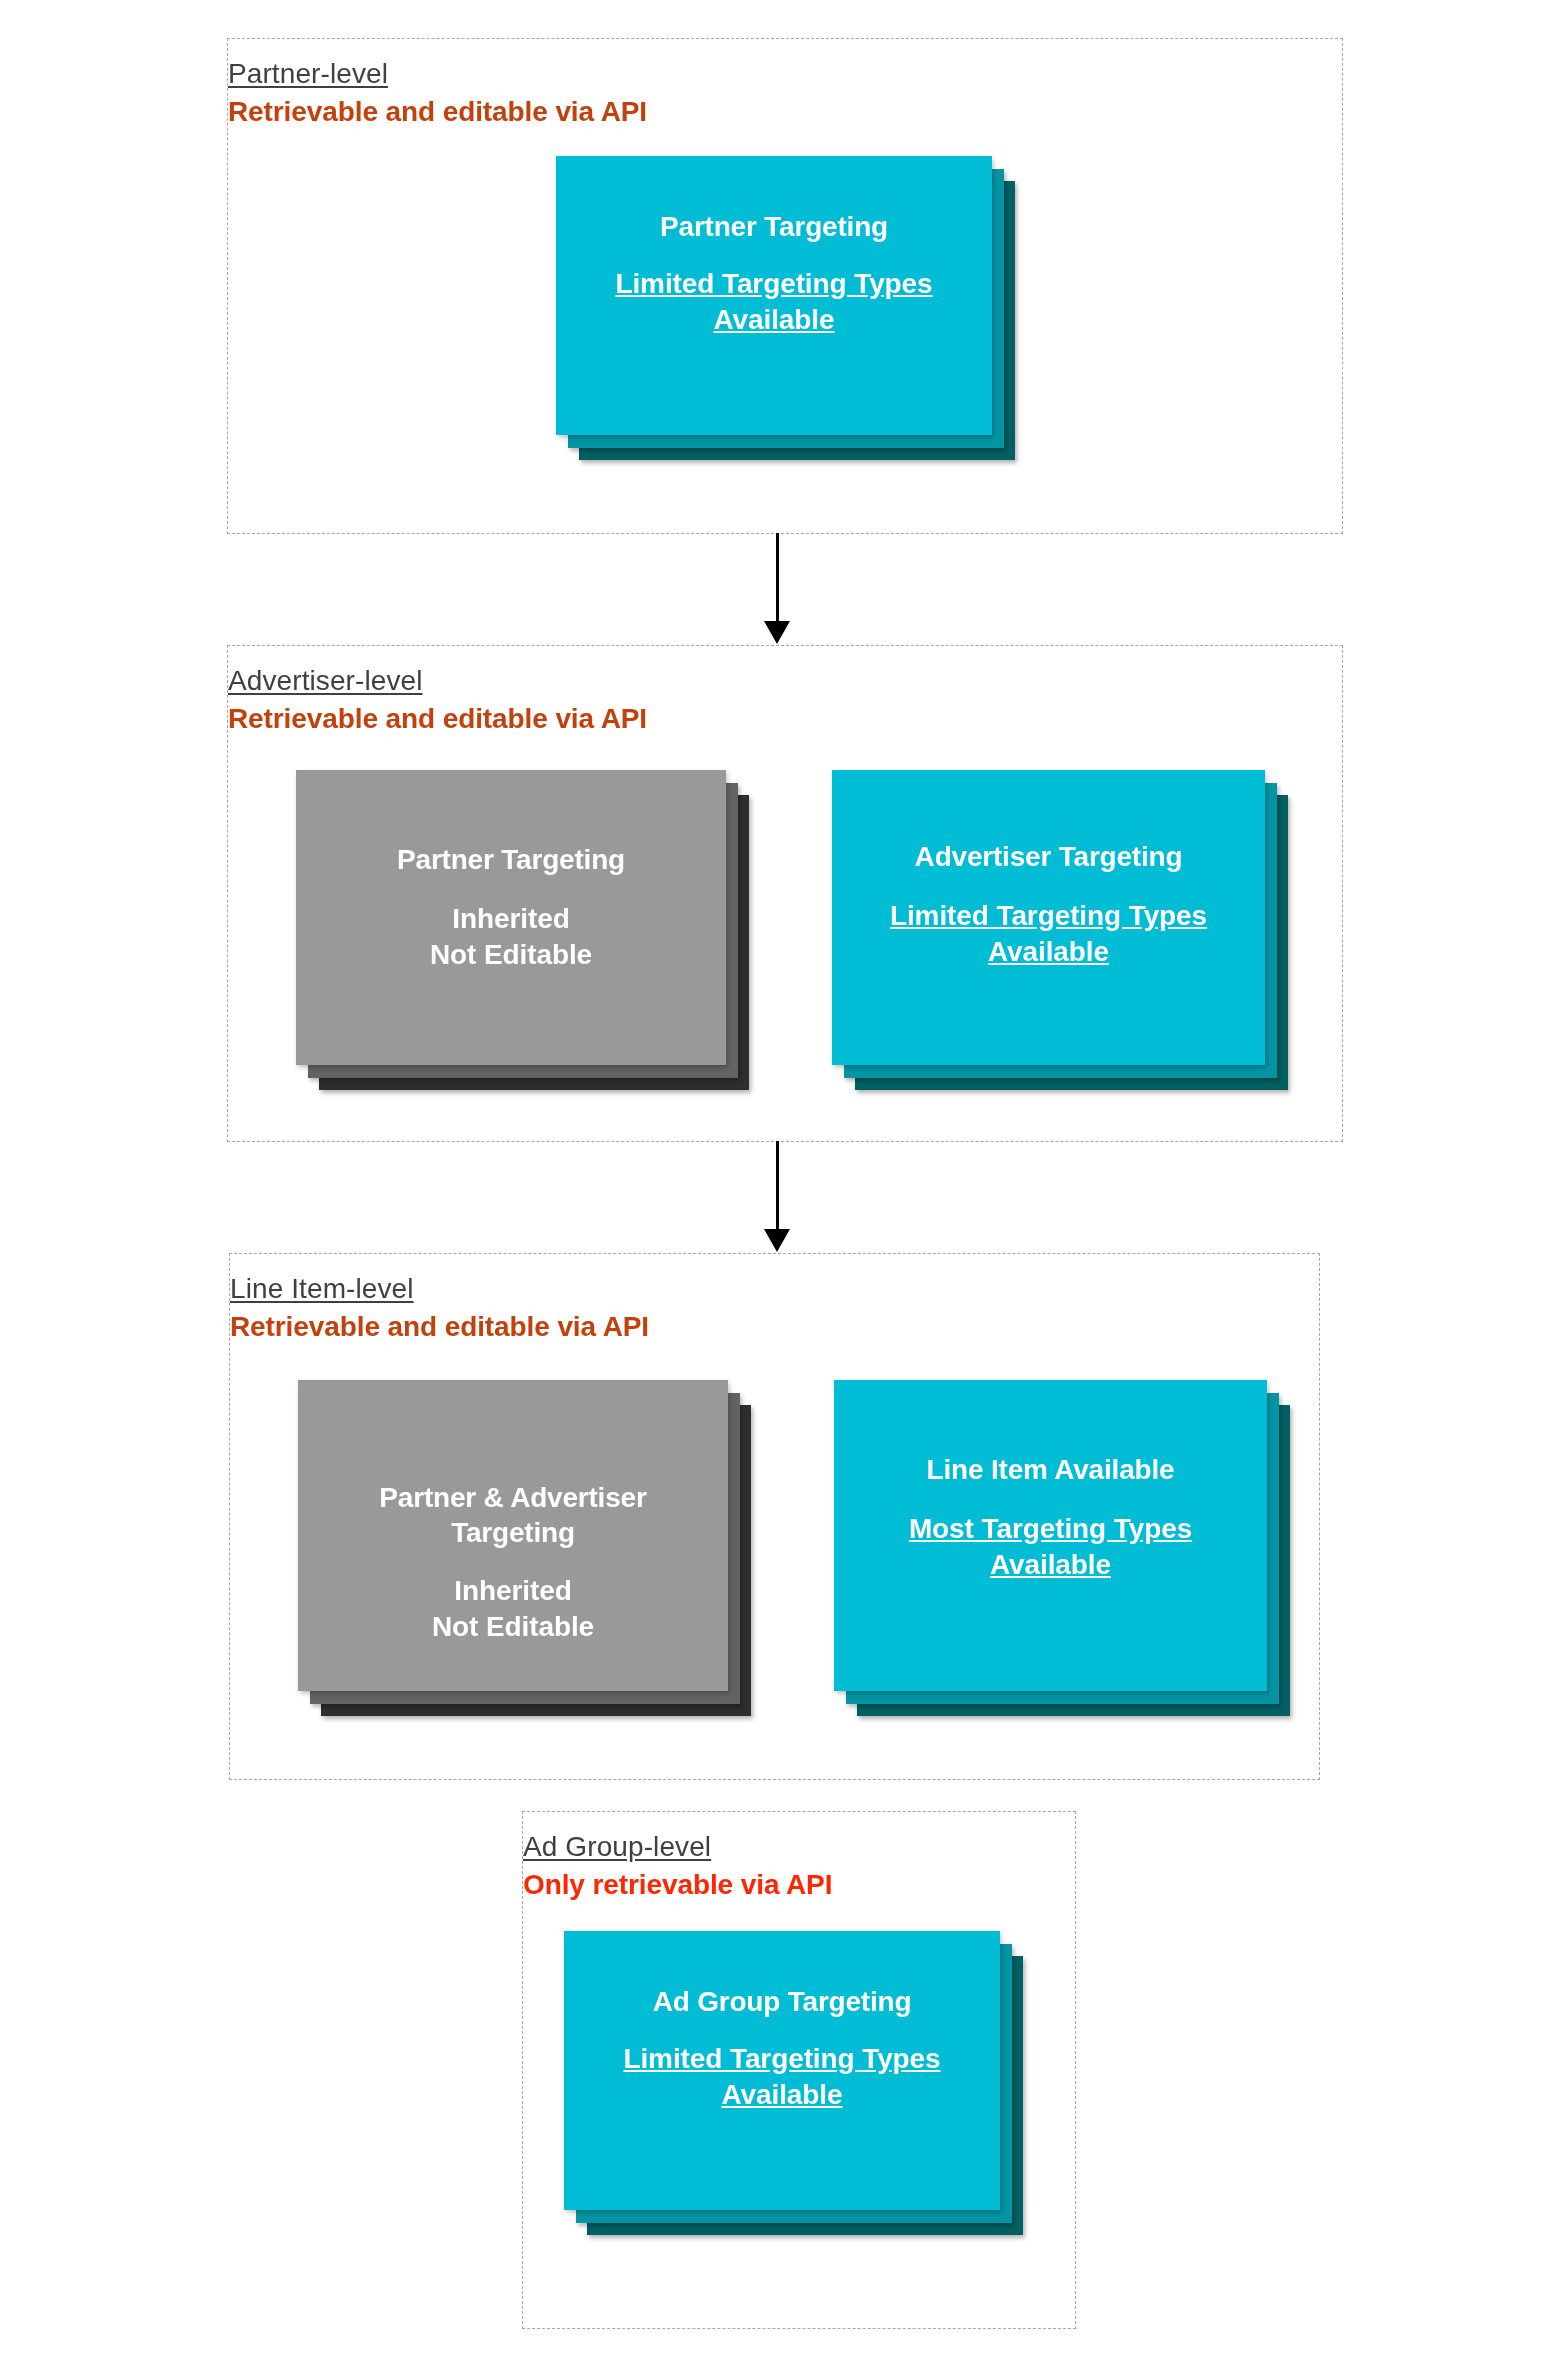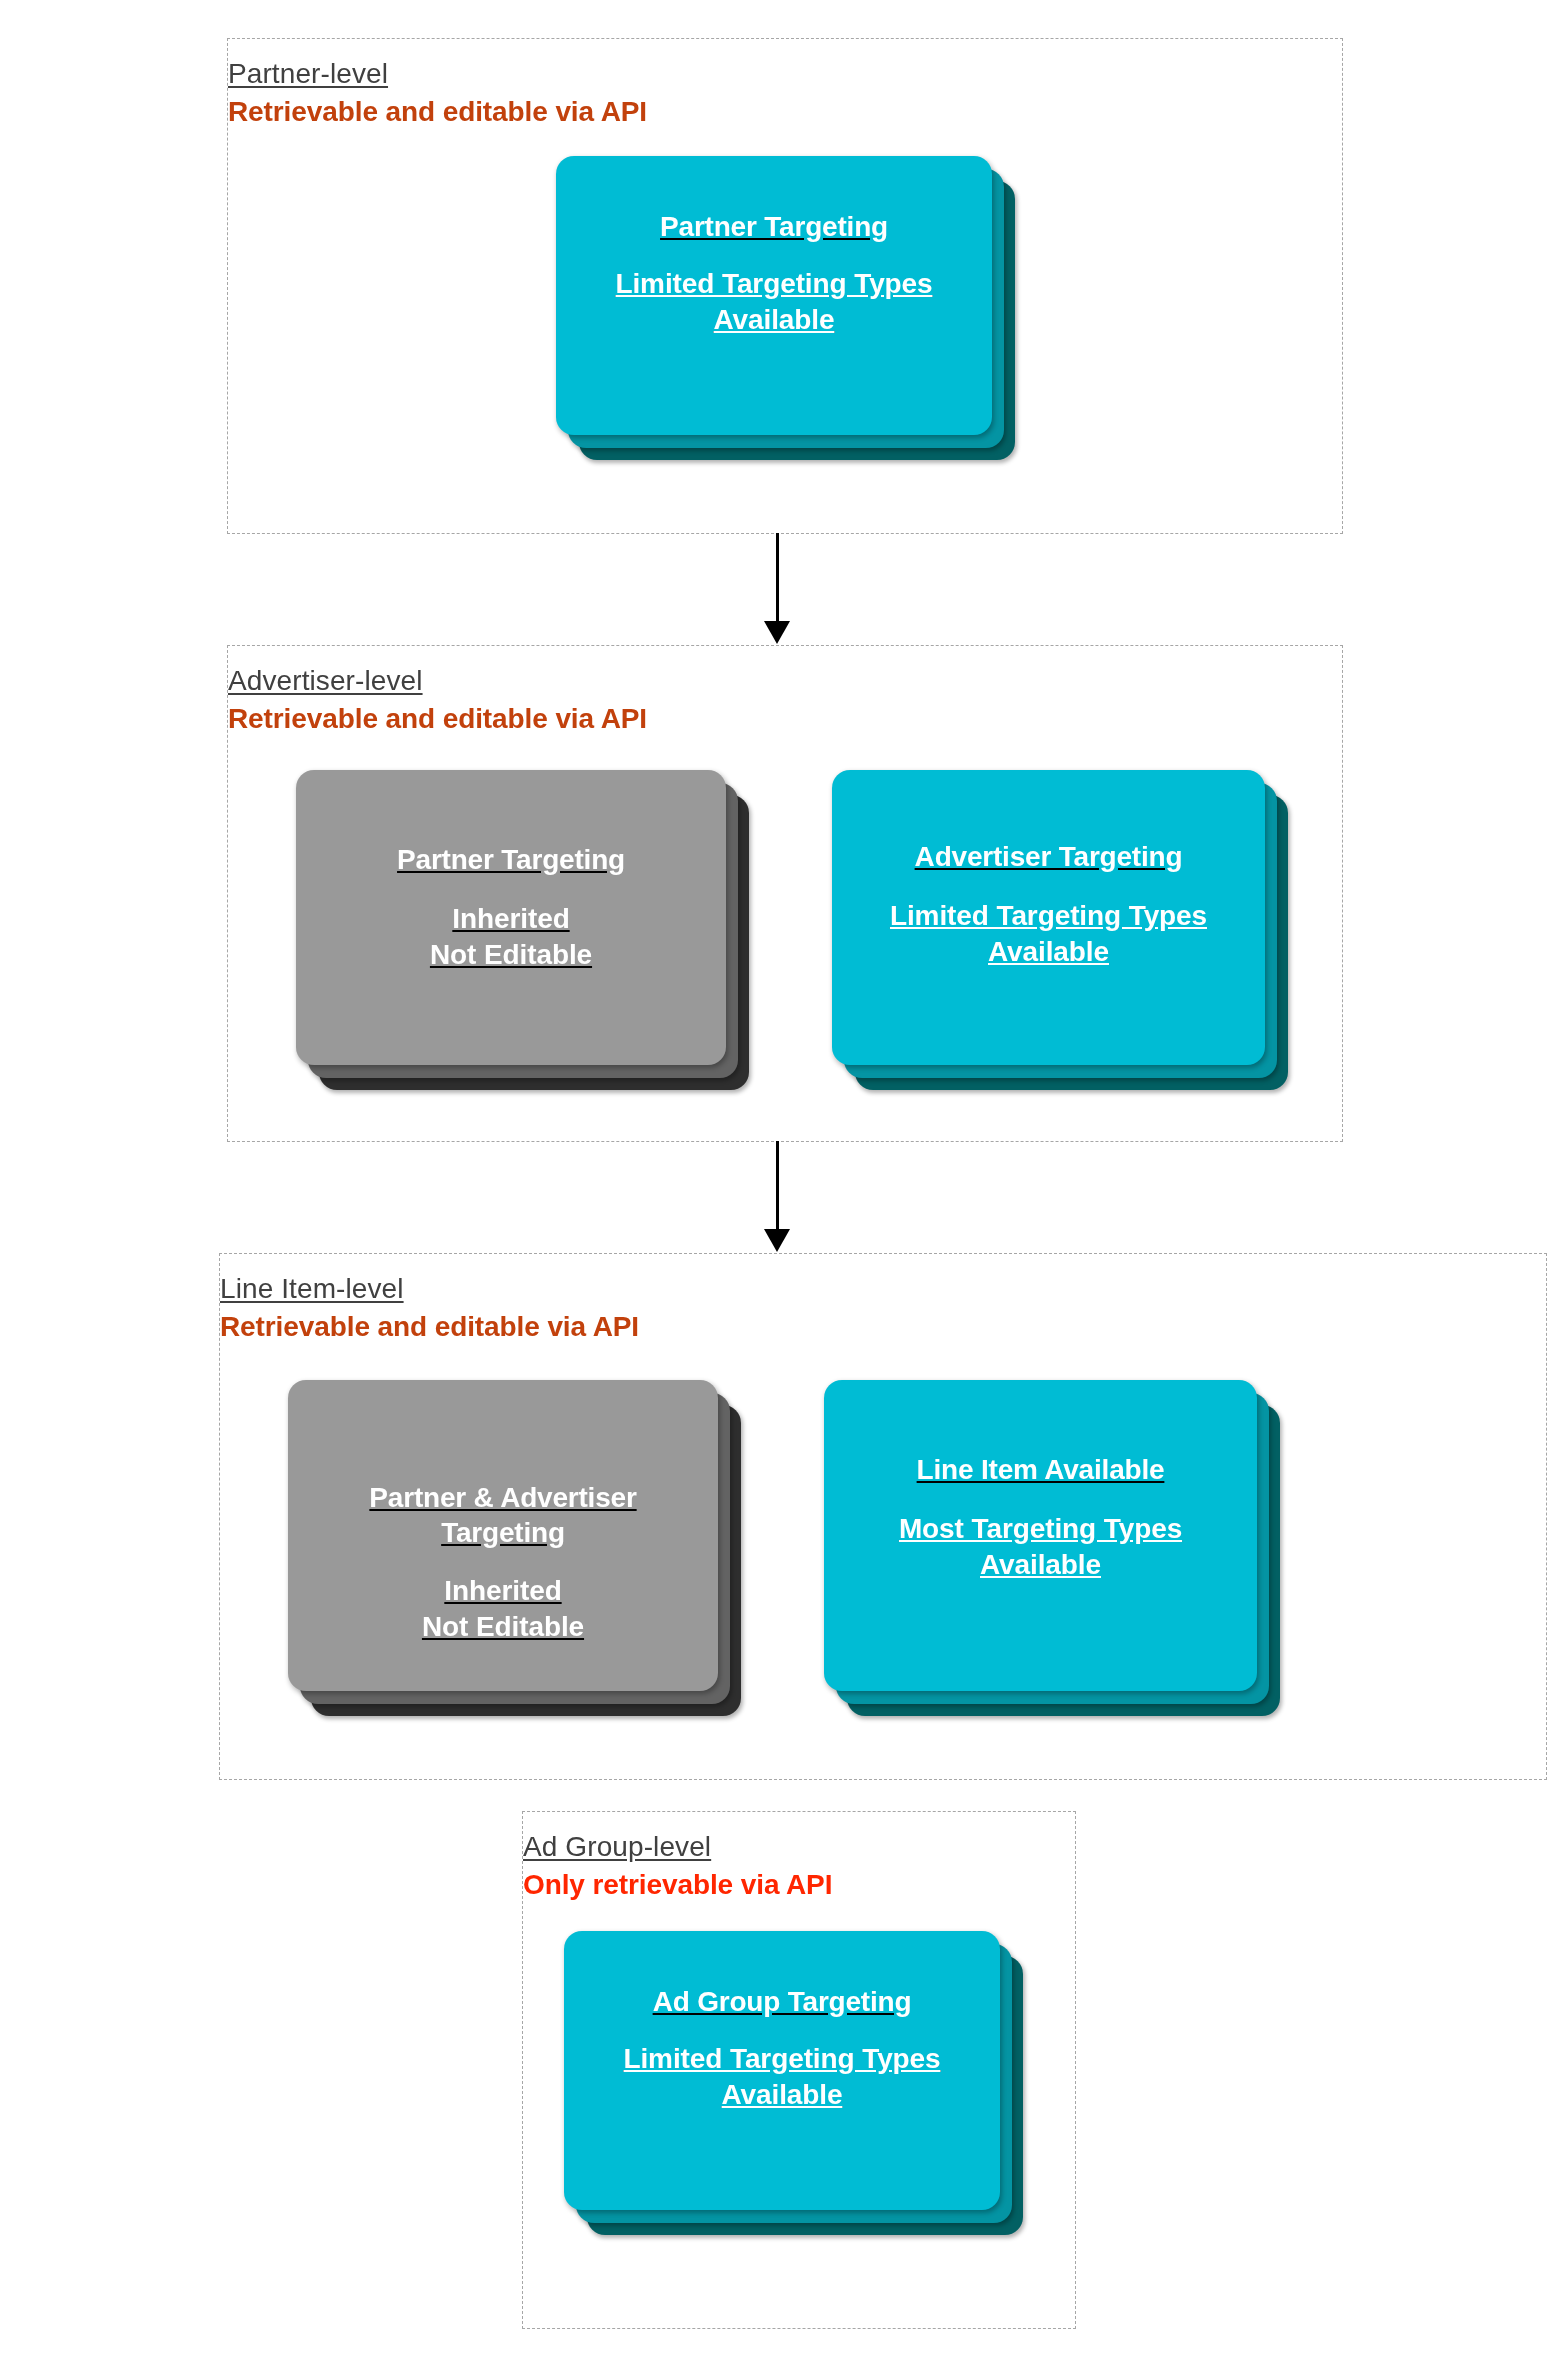--- a/index.html
+++ b/index.html
@@ -60,22 +60,21 @@
   .level-sub.warn {
     color: #ff2600;
   }
 
   
   .stack {
     position: absolute;
   }
   .stack .layer {
     position: absolute;
-    border-radius: 18px;
-    text-decoration: underline;
+    border-radius: 0;
   }
   .stack .layer.back {
     left: 23px;
     top: 25px;
     right: -23px;
     bottom: -25px;
     box-shadow: 1.8px 2.7px 4.5px rgba(0,0,0,0.30);
   }
   .stack .layer.mid {
     left: 11.6px;
@@ -204,21 +203,21 @@
 Available</div>
       </div>
     </div>
   </div>
 
   <div class="arrow" style="left:763px; top:1141px; width:29px; height:112px;">
     <div class="shaft" style="height:88px;"></div>
     <div class="head" style="top:88px;"></div>
   </div>
 
-  <div class="level-box" style="left:219px; top:1253px; width:1328px; height:527px;">
+  <div class="level-box" style="left:229px; top:1253px; width:1091px; height:527px;">
     <div class="level-heading" style="top:18px;">
       <span class="level-name">Line Item-level</span>
       <span class="level-sub">Retrievable and editable via API</span>
     </div>
 
     <div class="stack gray" style="left:68px; top:126px; width:430px; height:311px;">
       <div class="layer back"></div>
       <div class="layer mid"></div>
       <div class="layer front" style="padding-top:55px;justify-content:center;">
         <div class="card-title">Partner &amp; Advertiser

